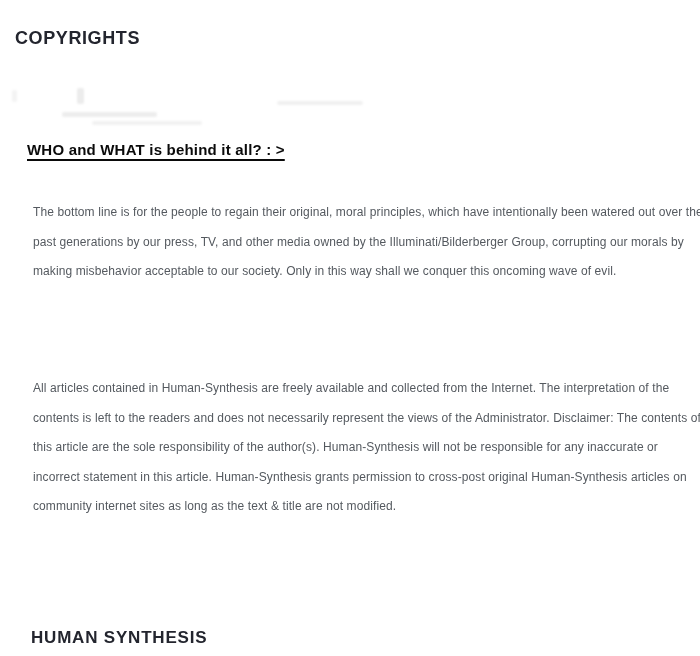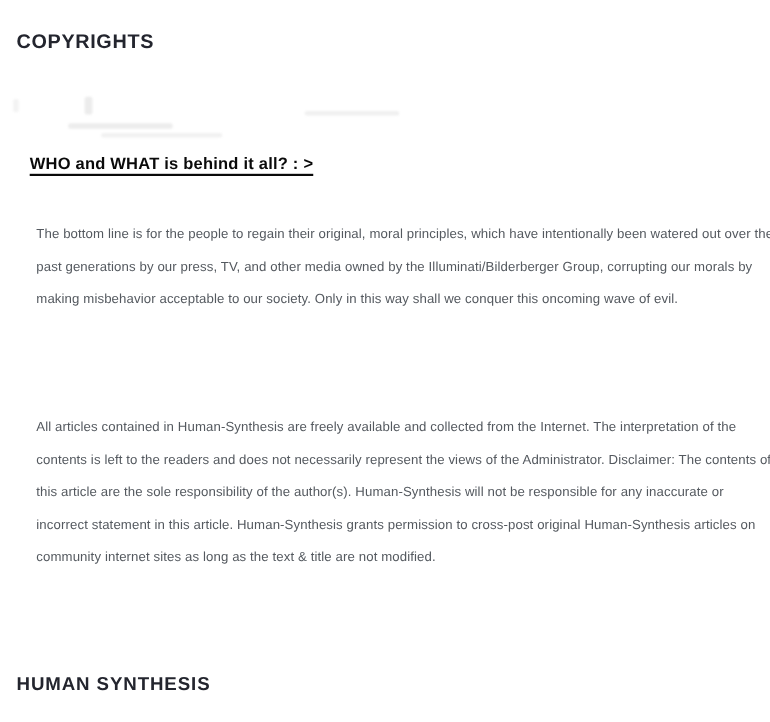--- a/index.html
+++ b/index.html
@@ -68,21 +68,21 @@
     line-height: 29.5px;
     color: #54595f;
     letter-spacing: 0.1px;
   }
   .par-1 { top: 198px; }
   .par-2 { top: 374px; }
   .heading-bottom {
     position: absolute;
     top: 612px;
     left: 15px;
-    margin: 0;
+    margin: 16px;
     font-size: 17px;
     font-weight: 600;
     letter-spacing: 0.8px;
     color: #23252e;
   }
 </style>
 </head>
 <body>
 
 <div class="page">

